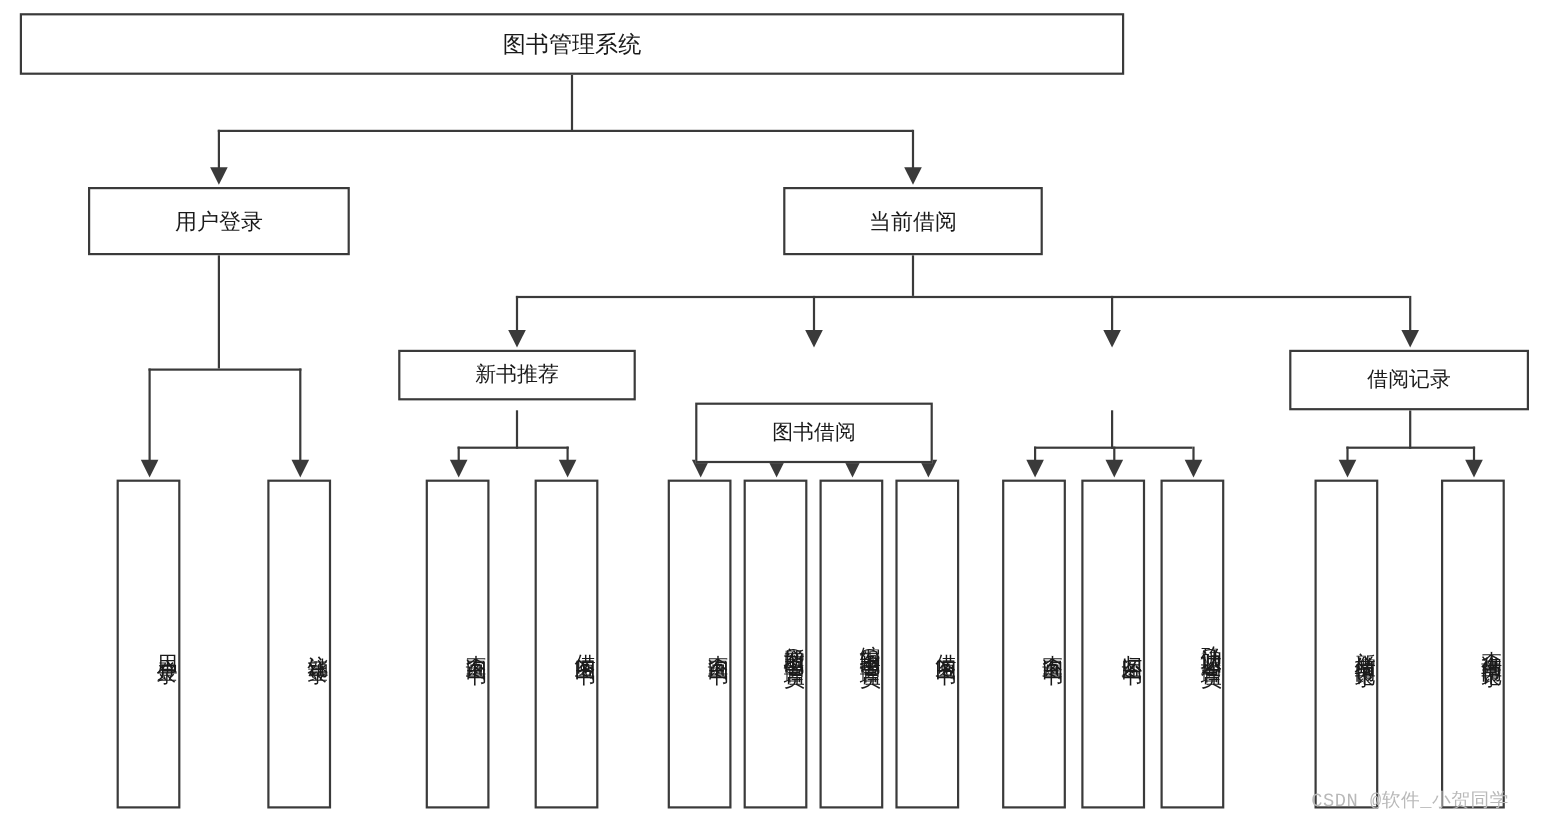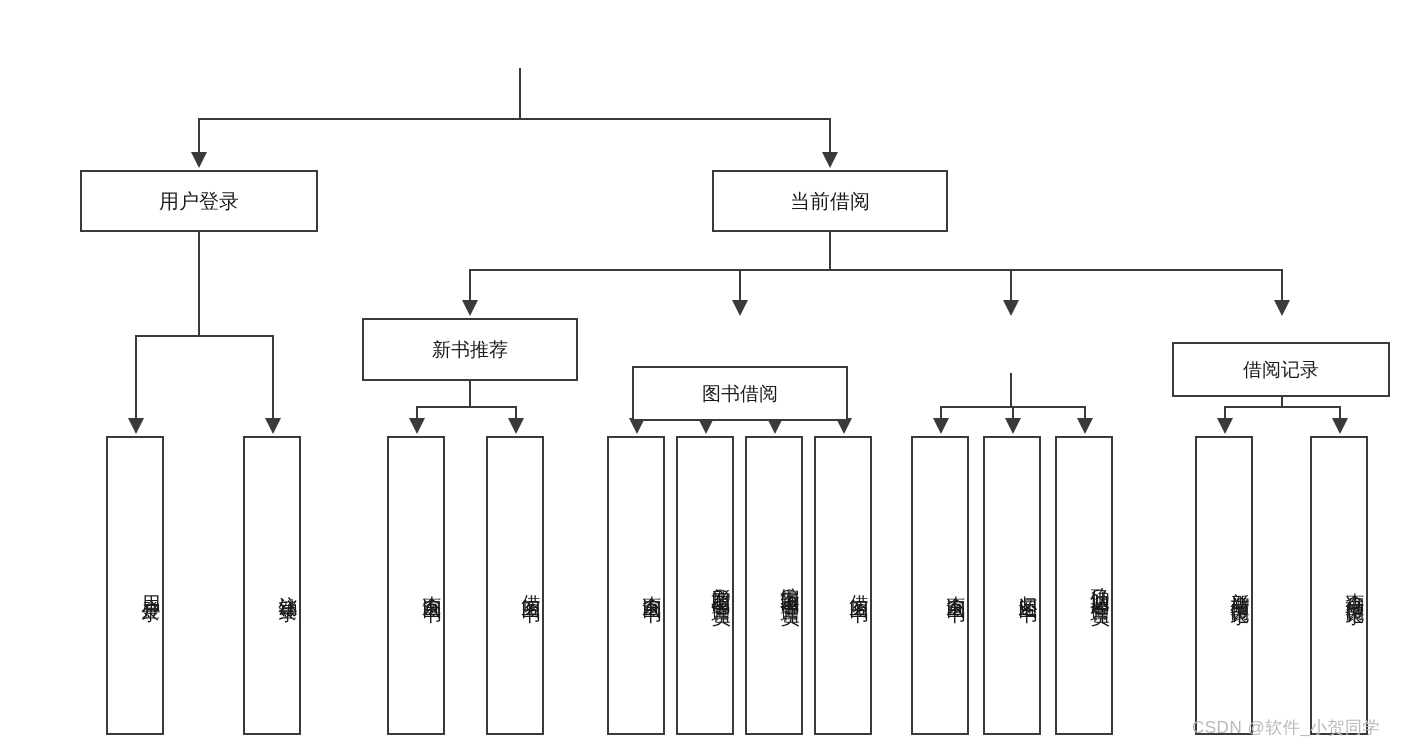--- a/index.html
+++ b/index.html
@@ -69,21 +69,21 @@
     border-right: 8px solid transparent;
     border-top: 16px solid #3a3a3a;
   }
   
   #watermark {
     position: absolute;
     font-size: 17px;
     color: #b9b9b9;
     white-space: nowrap;
     letter-spacing: 0.5px;
-    font-family: Liberation Sans, sans-serif;
+    font-family: Liberation Mono, monospace;
   }
 </style>
 </head>
 <body>
 
 <div id="canvas">
 
   <div class="vline" style="left:519px; top:68px;  height:52px;"></div>
   <div class="hline" style="left:198px; top:118px; width:632px;"></div>
   <div class="vline" style="left:198px; top:118px; height:36px;"></div>
@@ -136,31 +136,32 @@
   <div class="vline" style="left:1084px; top:406px; height:14px;"></div>
   <div class="arrow" style="left:1077px; top:418px;"></div>
 
   <div class="vline" style="left:1281px; top:373px; height:35px;"></div>
   <div class="hline" style="left:1224px; top:406px; width:117px;"></div>
   <div class="vline" style="left:1224px; top:406px; height:14px;"></div>
   <div class="arrow" style="left:1217px; top:418px;"></div>
   <div class="vline" style="left:1339px; top:406px; height:14px;"></div>
   <div class="arrow" style="left:1332px; top:418px;"></div>
 
+  <div class="node root" style="left:18px; top:12px; width:1004px; height:56px;">图书管理系统</div>
 
   <div class="node l1" style="left:80px; top:170px; width:238px; height:62px;">用户登录</div>
 
   <div class="node l1" style="left:712px; top:170px; width:236px; height:62px;">当前借阅</div>
 
-  <div class="node l2" style="left:362px; top:318px; width:216px; height:63px;">新书推荐</div>
+  <div class="node l2" style="left:362px; top:318px; width:216px; height:46px;">新书推荐</div>
 
   <div class="node l2" style="left:632px; top:318px; width:216px; height:55px;margin-top:48px;">图书借阅</div>
 
 
-  <div class="node l2" style="left:1172px; top:318px; width:218px; height:55px;margin-top:24px;">借阅记录</div>
+  <div class="node l2" style="left:1172px; top:318px; width:218px; height:55px;">借阅记录</div>
 
   <div class="node leaf" style="left:106px; top:436px; width:58px; height:299px;">用户登录</div>
   <div class="node leaf" style="left:243px; top:436px; width:58px; height:299px;">注销登录</div>
 
   <div class="node leaf" style="left:387px; top:436px; width:58px; height:299px;">查询图书</div>
   <div class="node leaf" style="left:486px; top:436px; width:58px; height:299px;">借阅图书</div>
 
   <div class="node leaf" style="left:607px; top:436px; width:58px; height:299px;">查询图书</div>
   <div class="node leaf" style="left:676px; top:436px; width:58px; height:299px;">新增图书（管理员）</div>
   <div class="node leaf" style="left:745px; top:436px; width:58px; height:299px;">编辑图书（管理员）</div>

